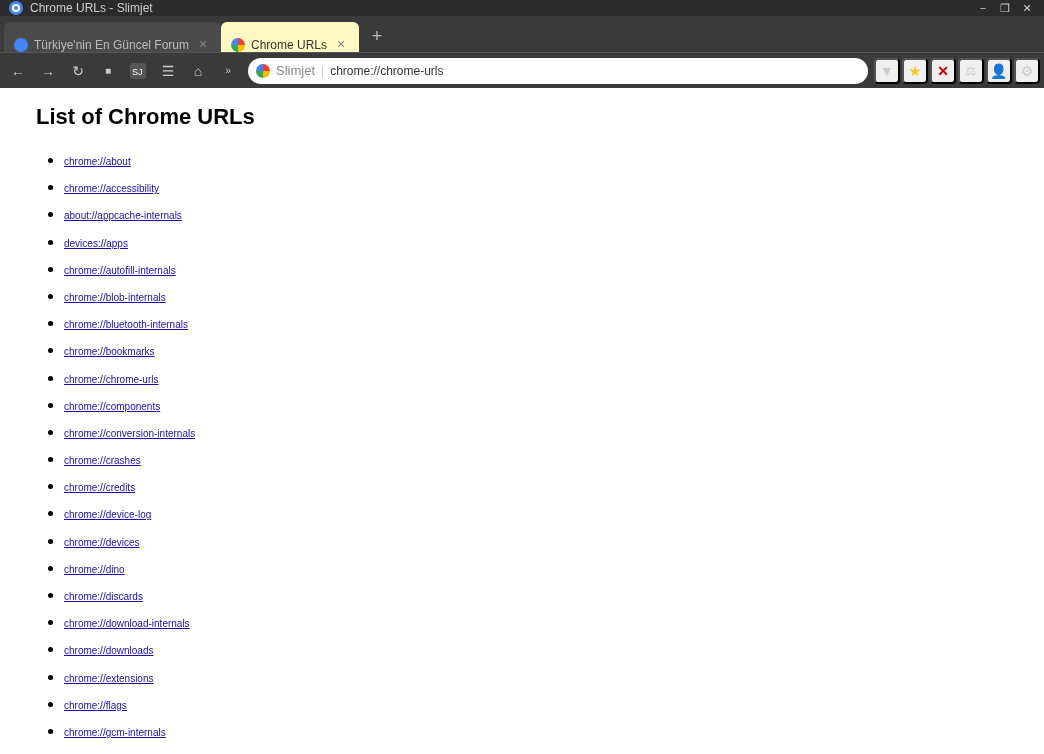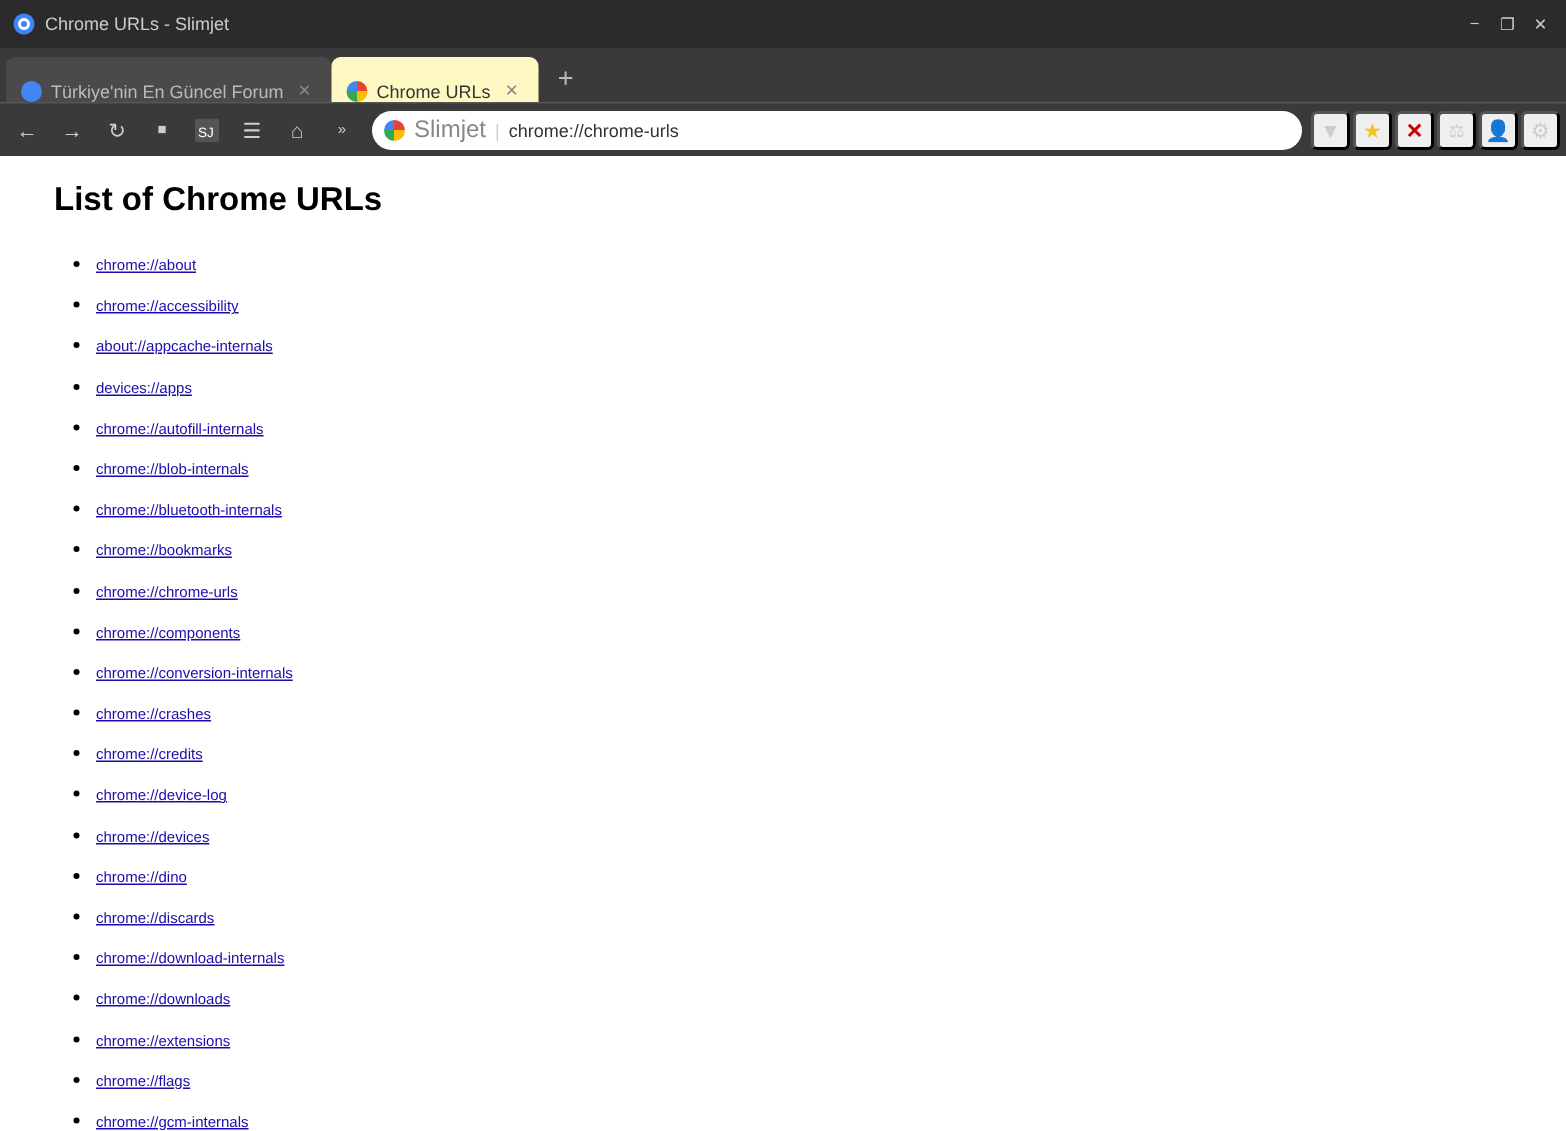--- a/index.html
+++ b/index.html
@@ -1,21 +1,21 @@
 <!DOCTYPE html>
 <html><head>
   <meta charset="utf-8">
   <style>
     * { margin: 0; padding: 0; box-sizing: border-box; }
     body { font-family: Arial, sans-serif; background: #fff; overflow: hidden; }
 
     
     .title-bar {
       background: #2b2b2b;
-      height: 32px;
+      height: 16px;
       display: flex;
       align-items: center;
       justify-content: space-between;
       padding: 0 8px;
       user-select: none;
     }
     .title-bar-left {
       display: flex;
       align-items: center;
       gap: 6px;
@@ -147,21 +147,21 @@
       align-items: center;
       background: #fff;
       border-radius: 14px;
       height: 26px;
       padding: 0 8px;
       margin: 0 4px;
       gap: 6px;
     }
     .address-origin {
       color: #888;
-      font-size: 16px;
+      font-size: 13px;
       flex-shrink: 0;
     }
     .address-separator {
       color: #ccc;
       font-size: 12px;
       flex-shrink: 0;
     }
     .address-path {
       color: #333;
       font-size: 12px;

